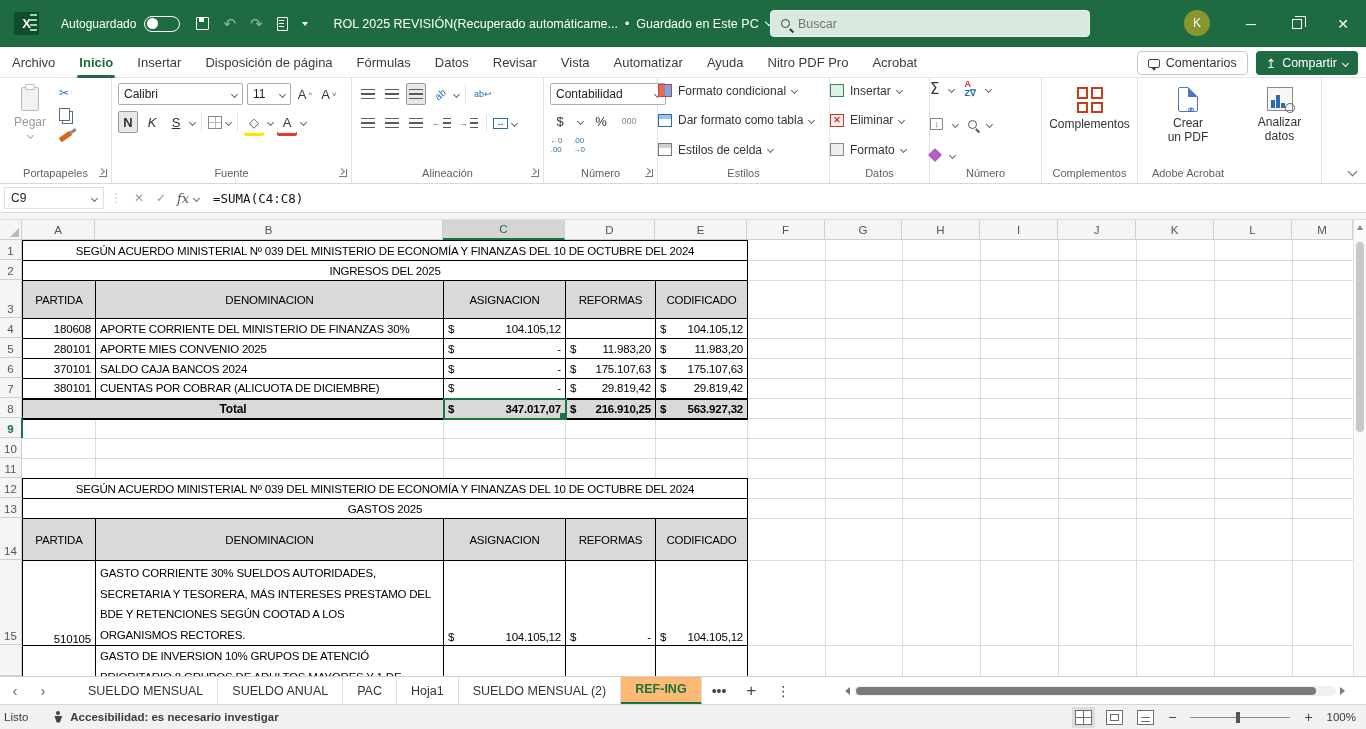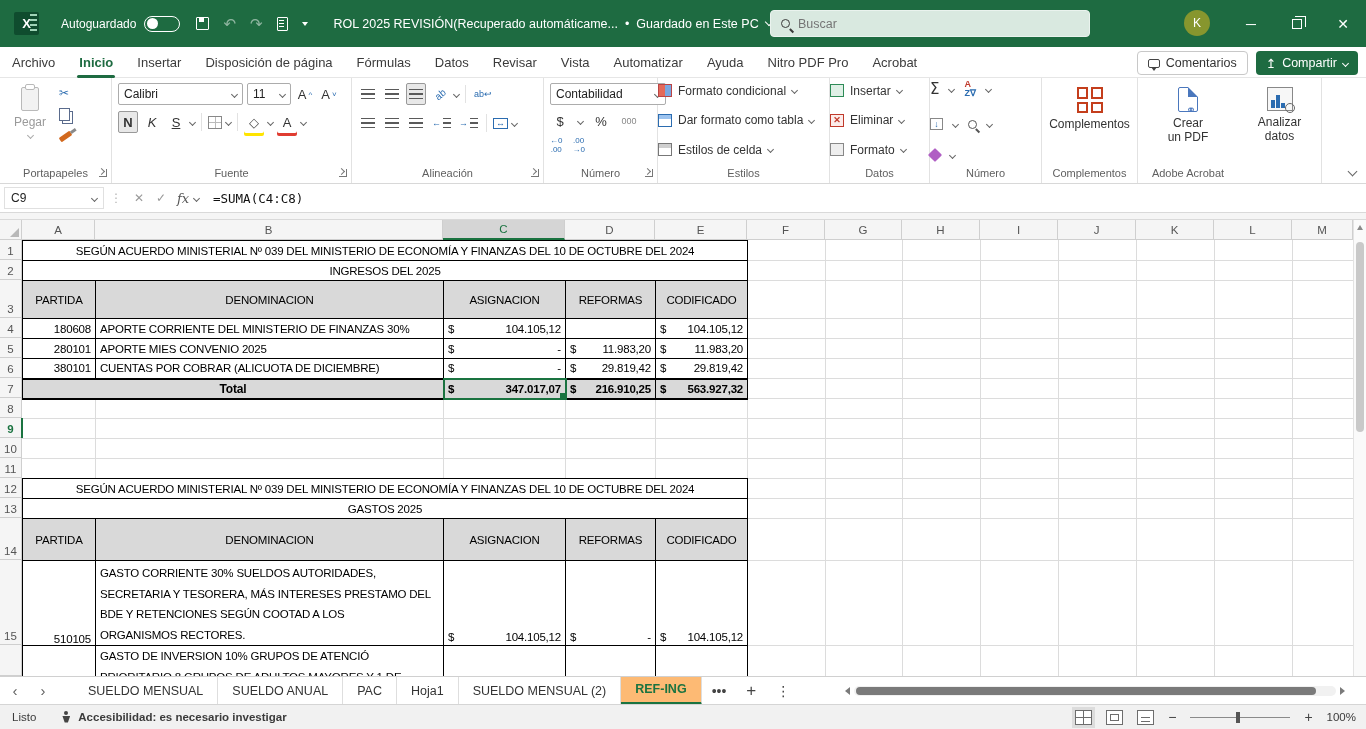--- a/index.html
+++ b/index.html
@@ -573,20 +573,42 @@
             </div>
           </td>
       <td>
             <div class="mny">
               <span>$</span>
               <span>11.983,20</span>
             </div>
           </td>
     </tr>
     <tr style="height:20px">
+      <td class="c-num">370101</td>
+      <td>SALDO CAJA BANCOS 2024</td>
+      <td>
+            <div class="mny">
+              <span>$</span>
+              <span>-</span>
+            </div>
+          </td>
+      <td>
+            <div class="mny">
+              <span>$</span>
+              <span>175.107,63</span>
+            </div>
+          </td>
+      <td>
+            <div class="mny">
+              <span>$</span>
+              <span>175.107,63</span>
+            </div>
+          </td>
+    </tr>
+    <tr style="height:20px">
       <td class="c-num">380101</td>
       <td>CUENTAS POR COBRAR (ALICUOTA DE DICIEMBRE)</td>
       <td>
             <div class="mny">
               <span>$</span>
               <span>-</span>
             </div>
           </td>
       <td>
             <div class="mny">
@@ -708,21 +730,21 @@
   <div id="hscroll">
     <span class="lar"></span>
     <span class="track">
         <span class="thumb"></span>
       </span>
     <span class="rar"></span>
   </div>
 </div>
 
 <div id="statusbar">
-  <span style="margin-left:12px">Listo</span>
+  <span style="margin-left:4px">Listo</span>
   <span class="acc-ic"></span>
   <span style="font-weight:bold">Accesibilidad: es necesario investigar</span>
   <div id="sb-right">
     <span class="view-ic grid on"></span>
     <span class="view-ic page"></span>
     <span class="view-ic brk"></span>
     <span class="zsign">−</span>
     <span class="zoomtrack">
         <span class="zoomthumb"></span>
       </span>

